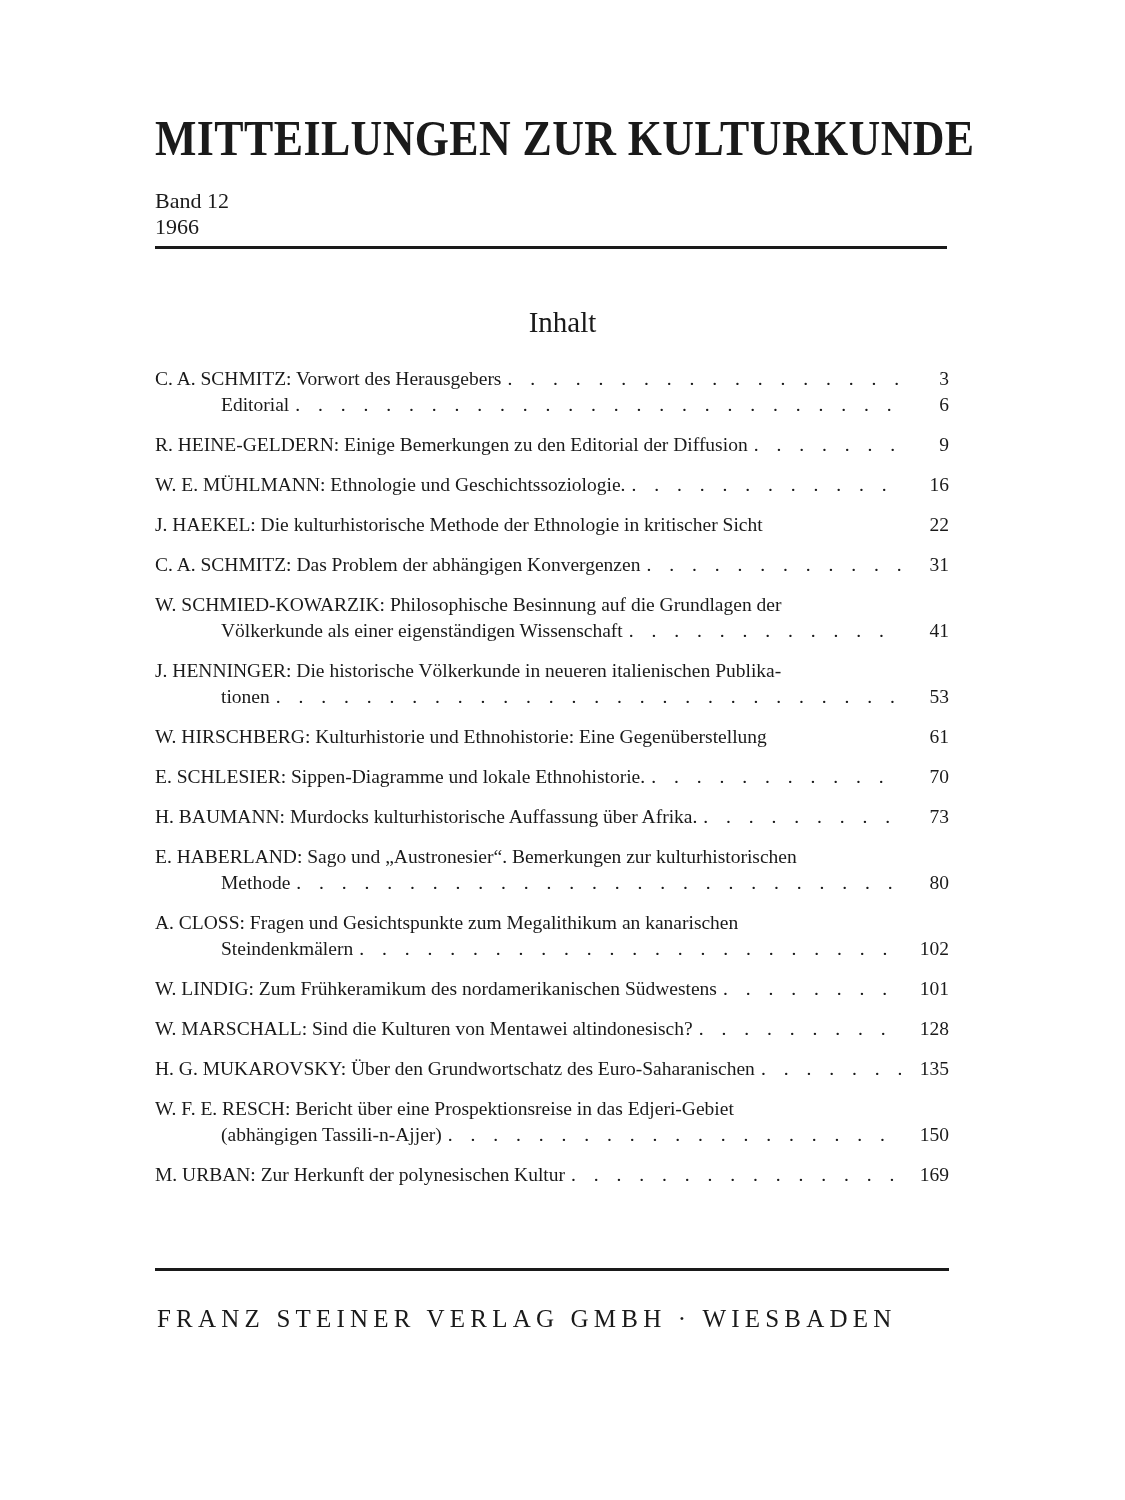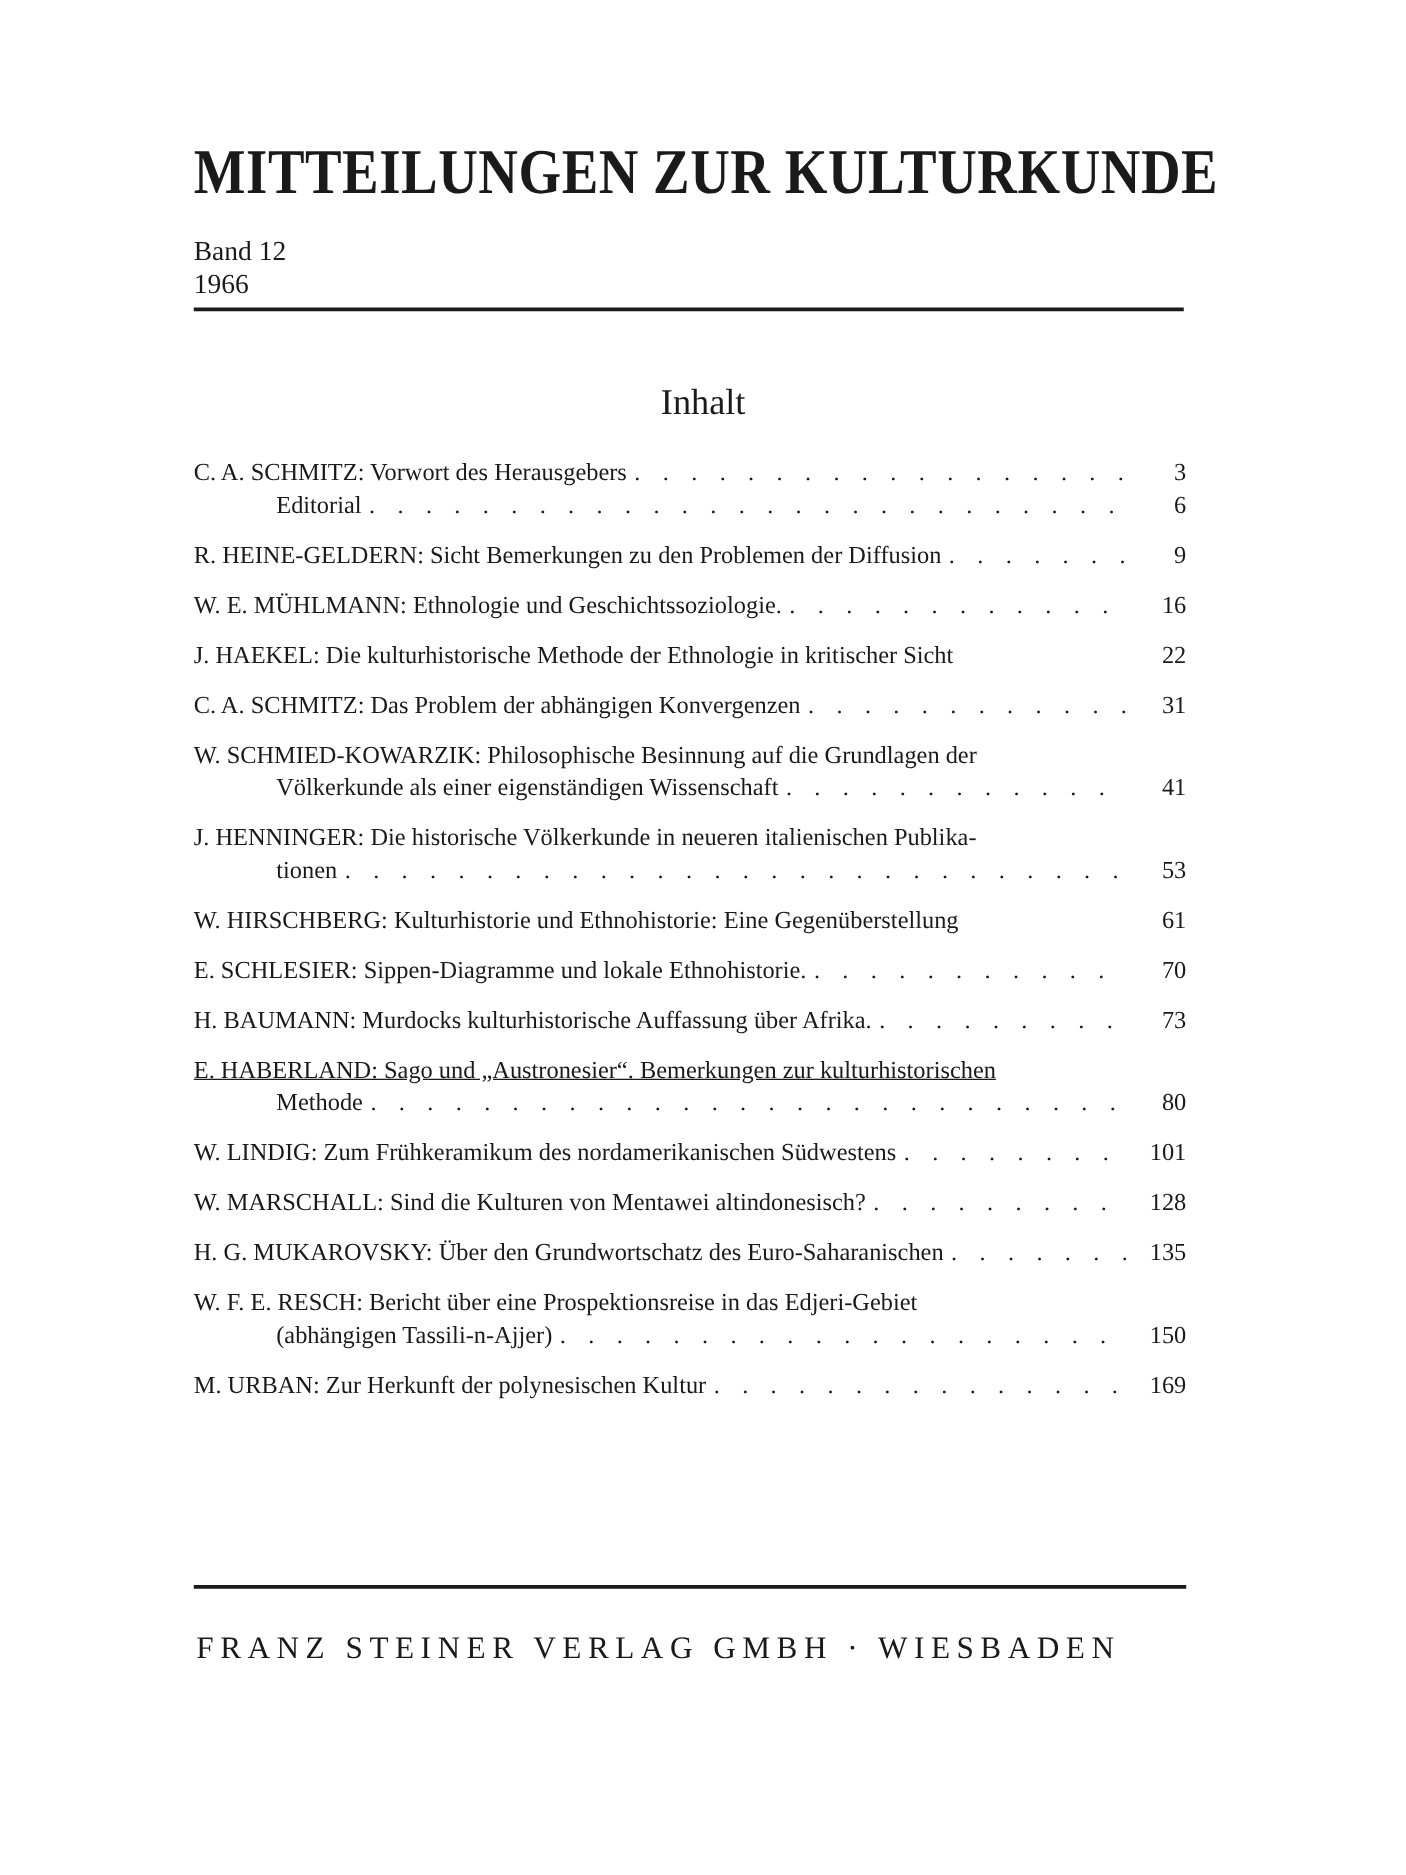--- a/index.html
+++ b/index.html
@@ -43,21 +43,21 @@
         <span class="page">3</span>
       </div>
       <div class="line sub">
         <span class="text">Editorial</span>
         <span class="dots"></span>
         <span class="page">6</span>
       </div>
     </div>
     <div class="entry">
       <div class="line">
-        <span class="text">R. HEINE-GELDERN: Sicht Bemerkungen zu den Problemen der Diffusion</span>
+        <span class="text">R. HEINE-GELDERN: Einige Bemerkungen zu den Editorial der Diffusion</span>
         <span class="dots"></span>
         <span class="page">9</span>
       </div>
     </div>
     <div class="entry">
       <div class="line">
         <span class="text">W. E. MÜHLMANN: Ethnologie und Geschichtssoziologie.</span>
         <span class="dots"></span>
         <span class="page">16</span>
       </div>
@@ -111,27 +111,37 @@
       </div>
     </div>
     <div class="entry">
       <div class="line">
         <span class="text">H. BAUMANN: Murdocks kulturhistorische Auffassung über Afrika.</span>
         <span class="dots"></span>
         <span class="page">73</span>
       </div>
     </div>
     <div class="entry" style="margin-bottom: 14px;">
-      <div class="line" style="margin-bottom: 0px; text-decoration: underline;">
+      <div class="line" style="margin-bottom: 0px;">
         <span class="text">E. HABERLAND: Sago und „Austronesier“. Bemerkungen zur kulturhistorischen</span>
       </div>
       <div class="line sub">
         <span class="text">Methode</span>
         <span class="dots"></span>
         <span class="page">80</span>
+      </div>
+    </div>
+    <div class="entry" style="margin-bottom: 14px;">
+      <div class="line" style="margin-bottom: 0px;">
+        <span class="text">A. CLOSS: Fragen und Gesichtspunkte zum Megalithikum an kanarischen</span>
+      </div>
+      <div class="line sub">
+        <span class="text">Steindenkmälern</span>
+        <span class="dots"></span>
+        <span class="page">102</span>
       </div>
     </div>
     <div class="entry">
       <div class="line">
         <span class="text">W. LINDIG: Zum Frühkeramikum des nordamerikanischen Südwestens</span>
         <span class="dots"></span>
         <span class="page">101</span>
       </div>
     </div>
     <div class="entry">

